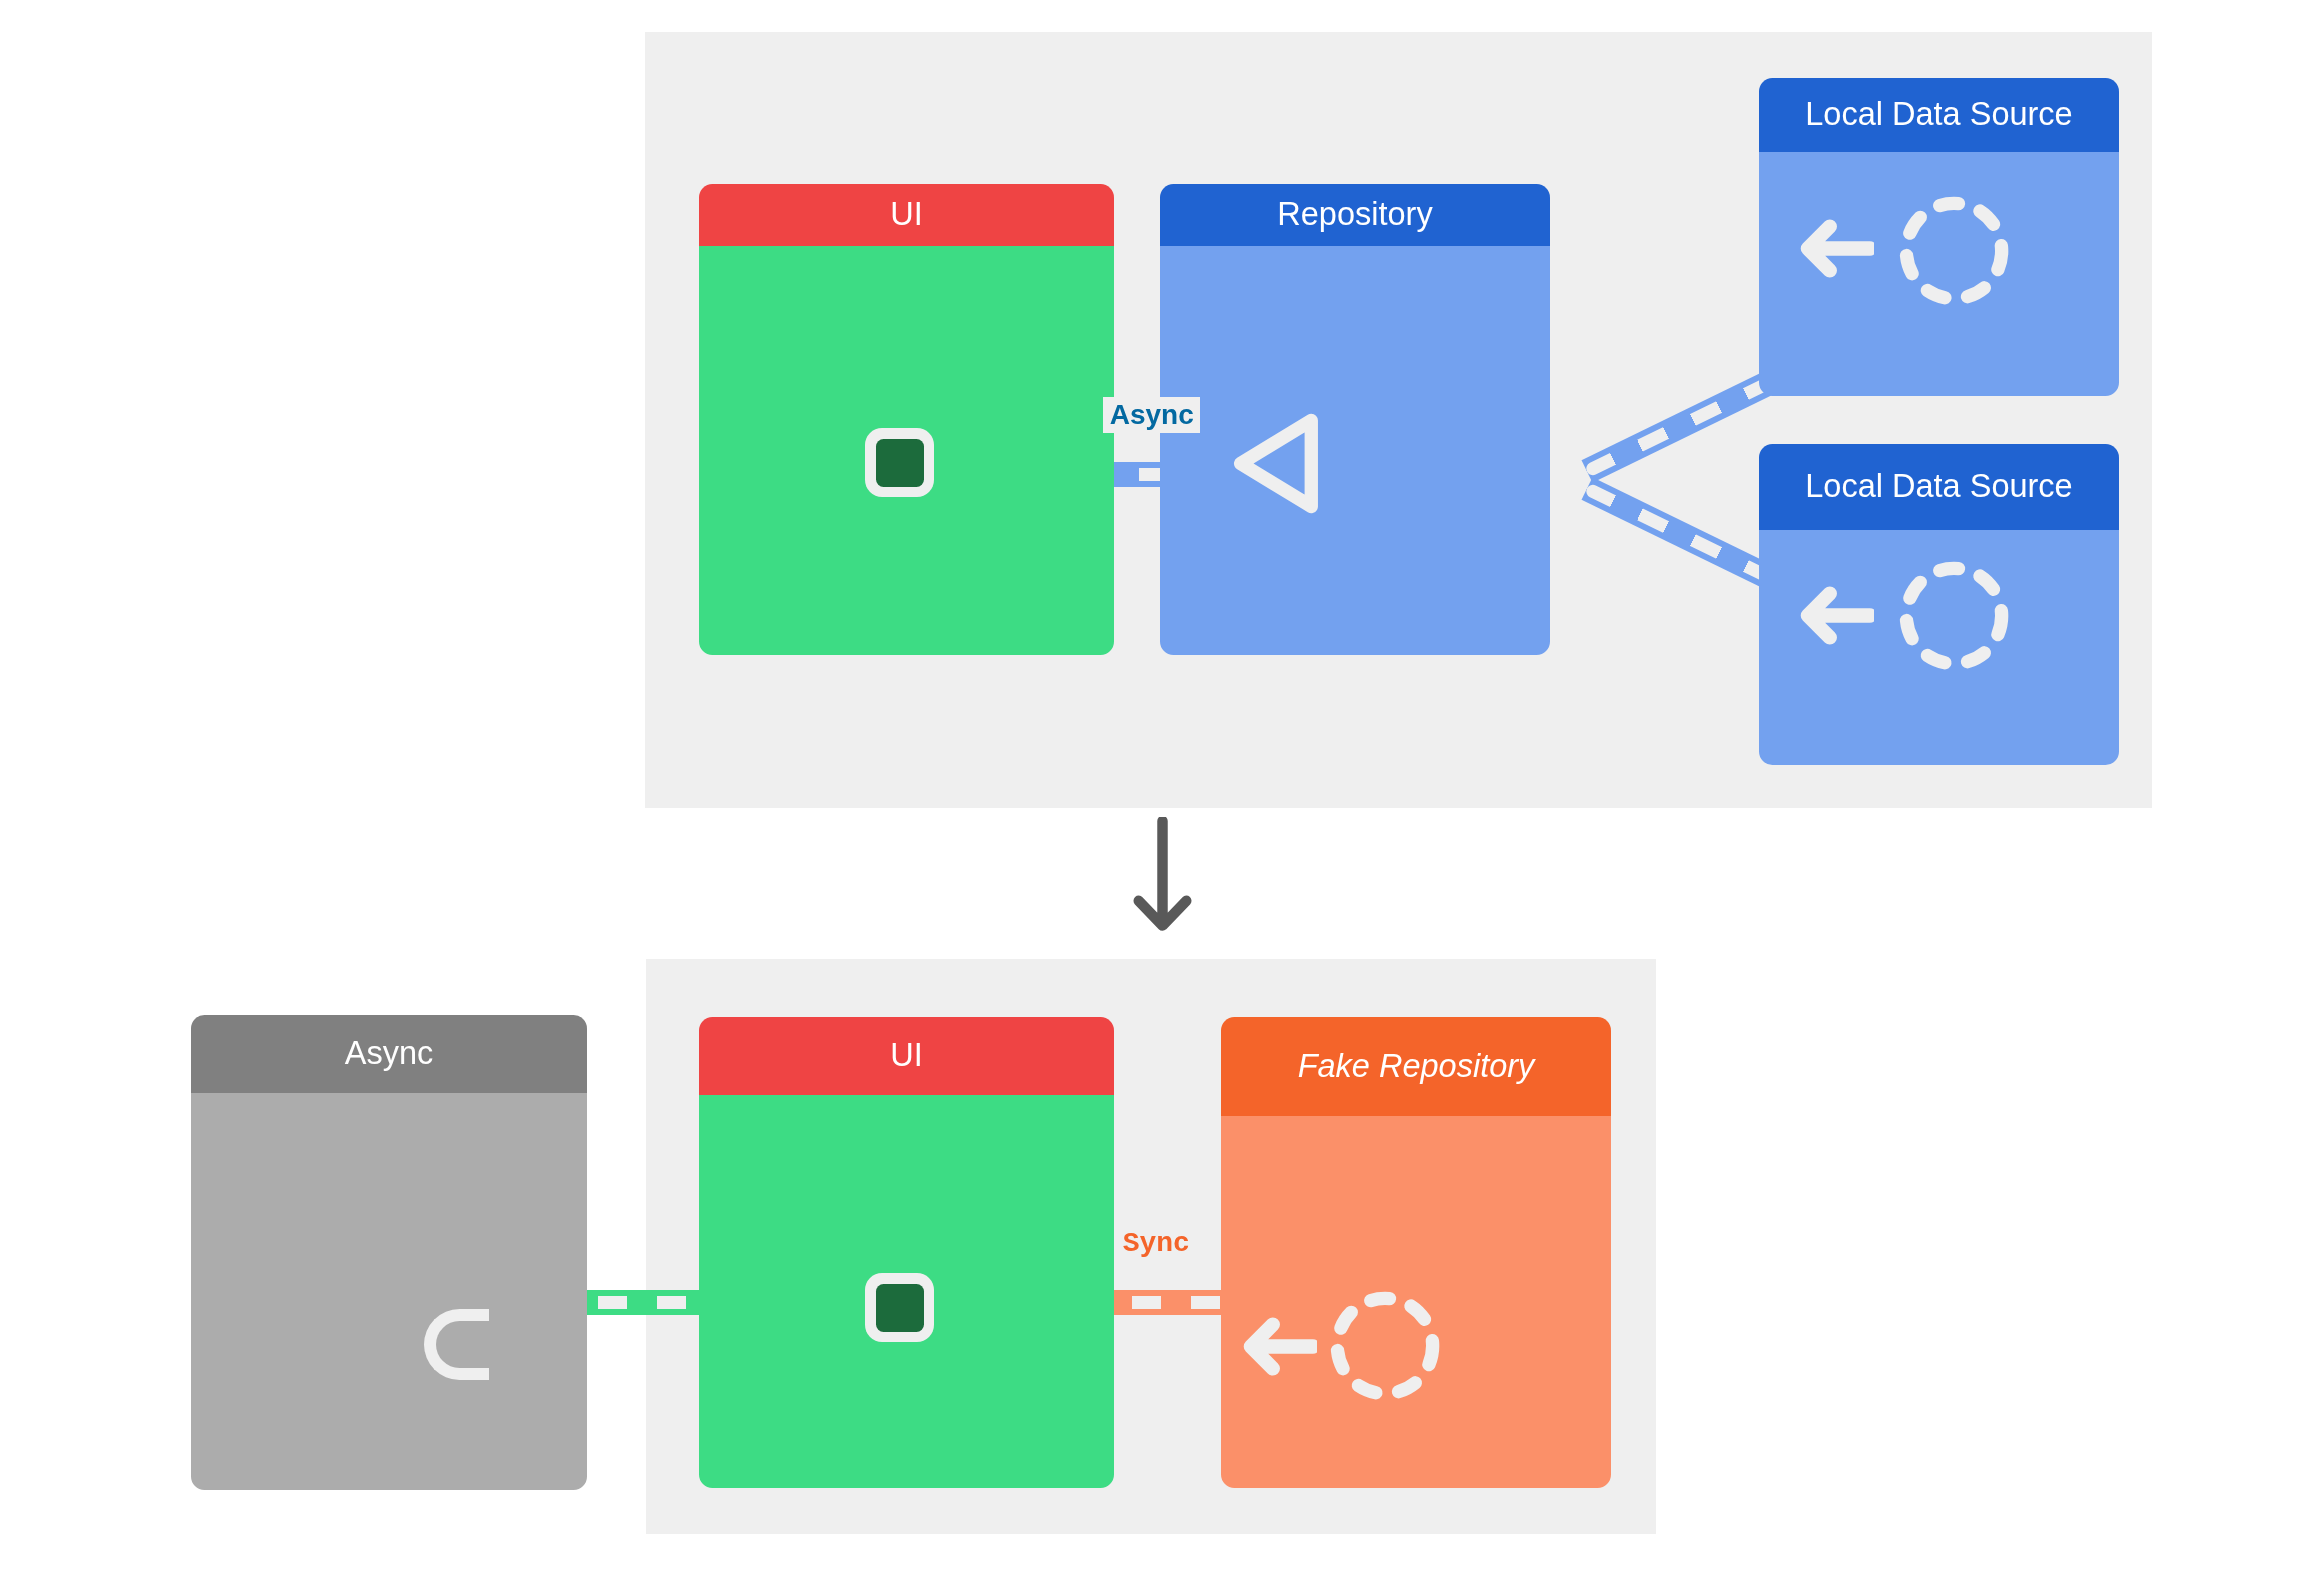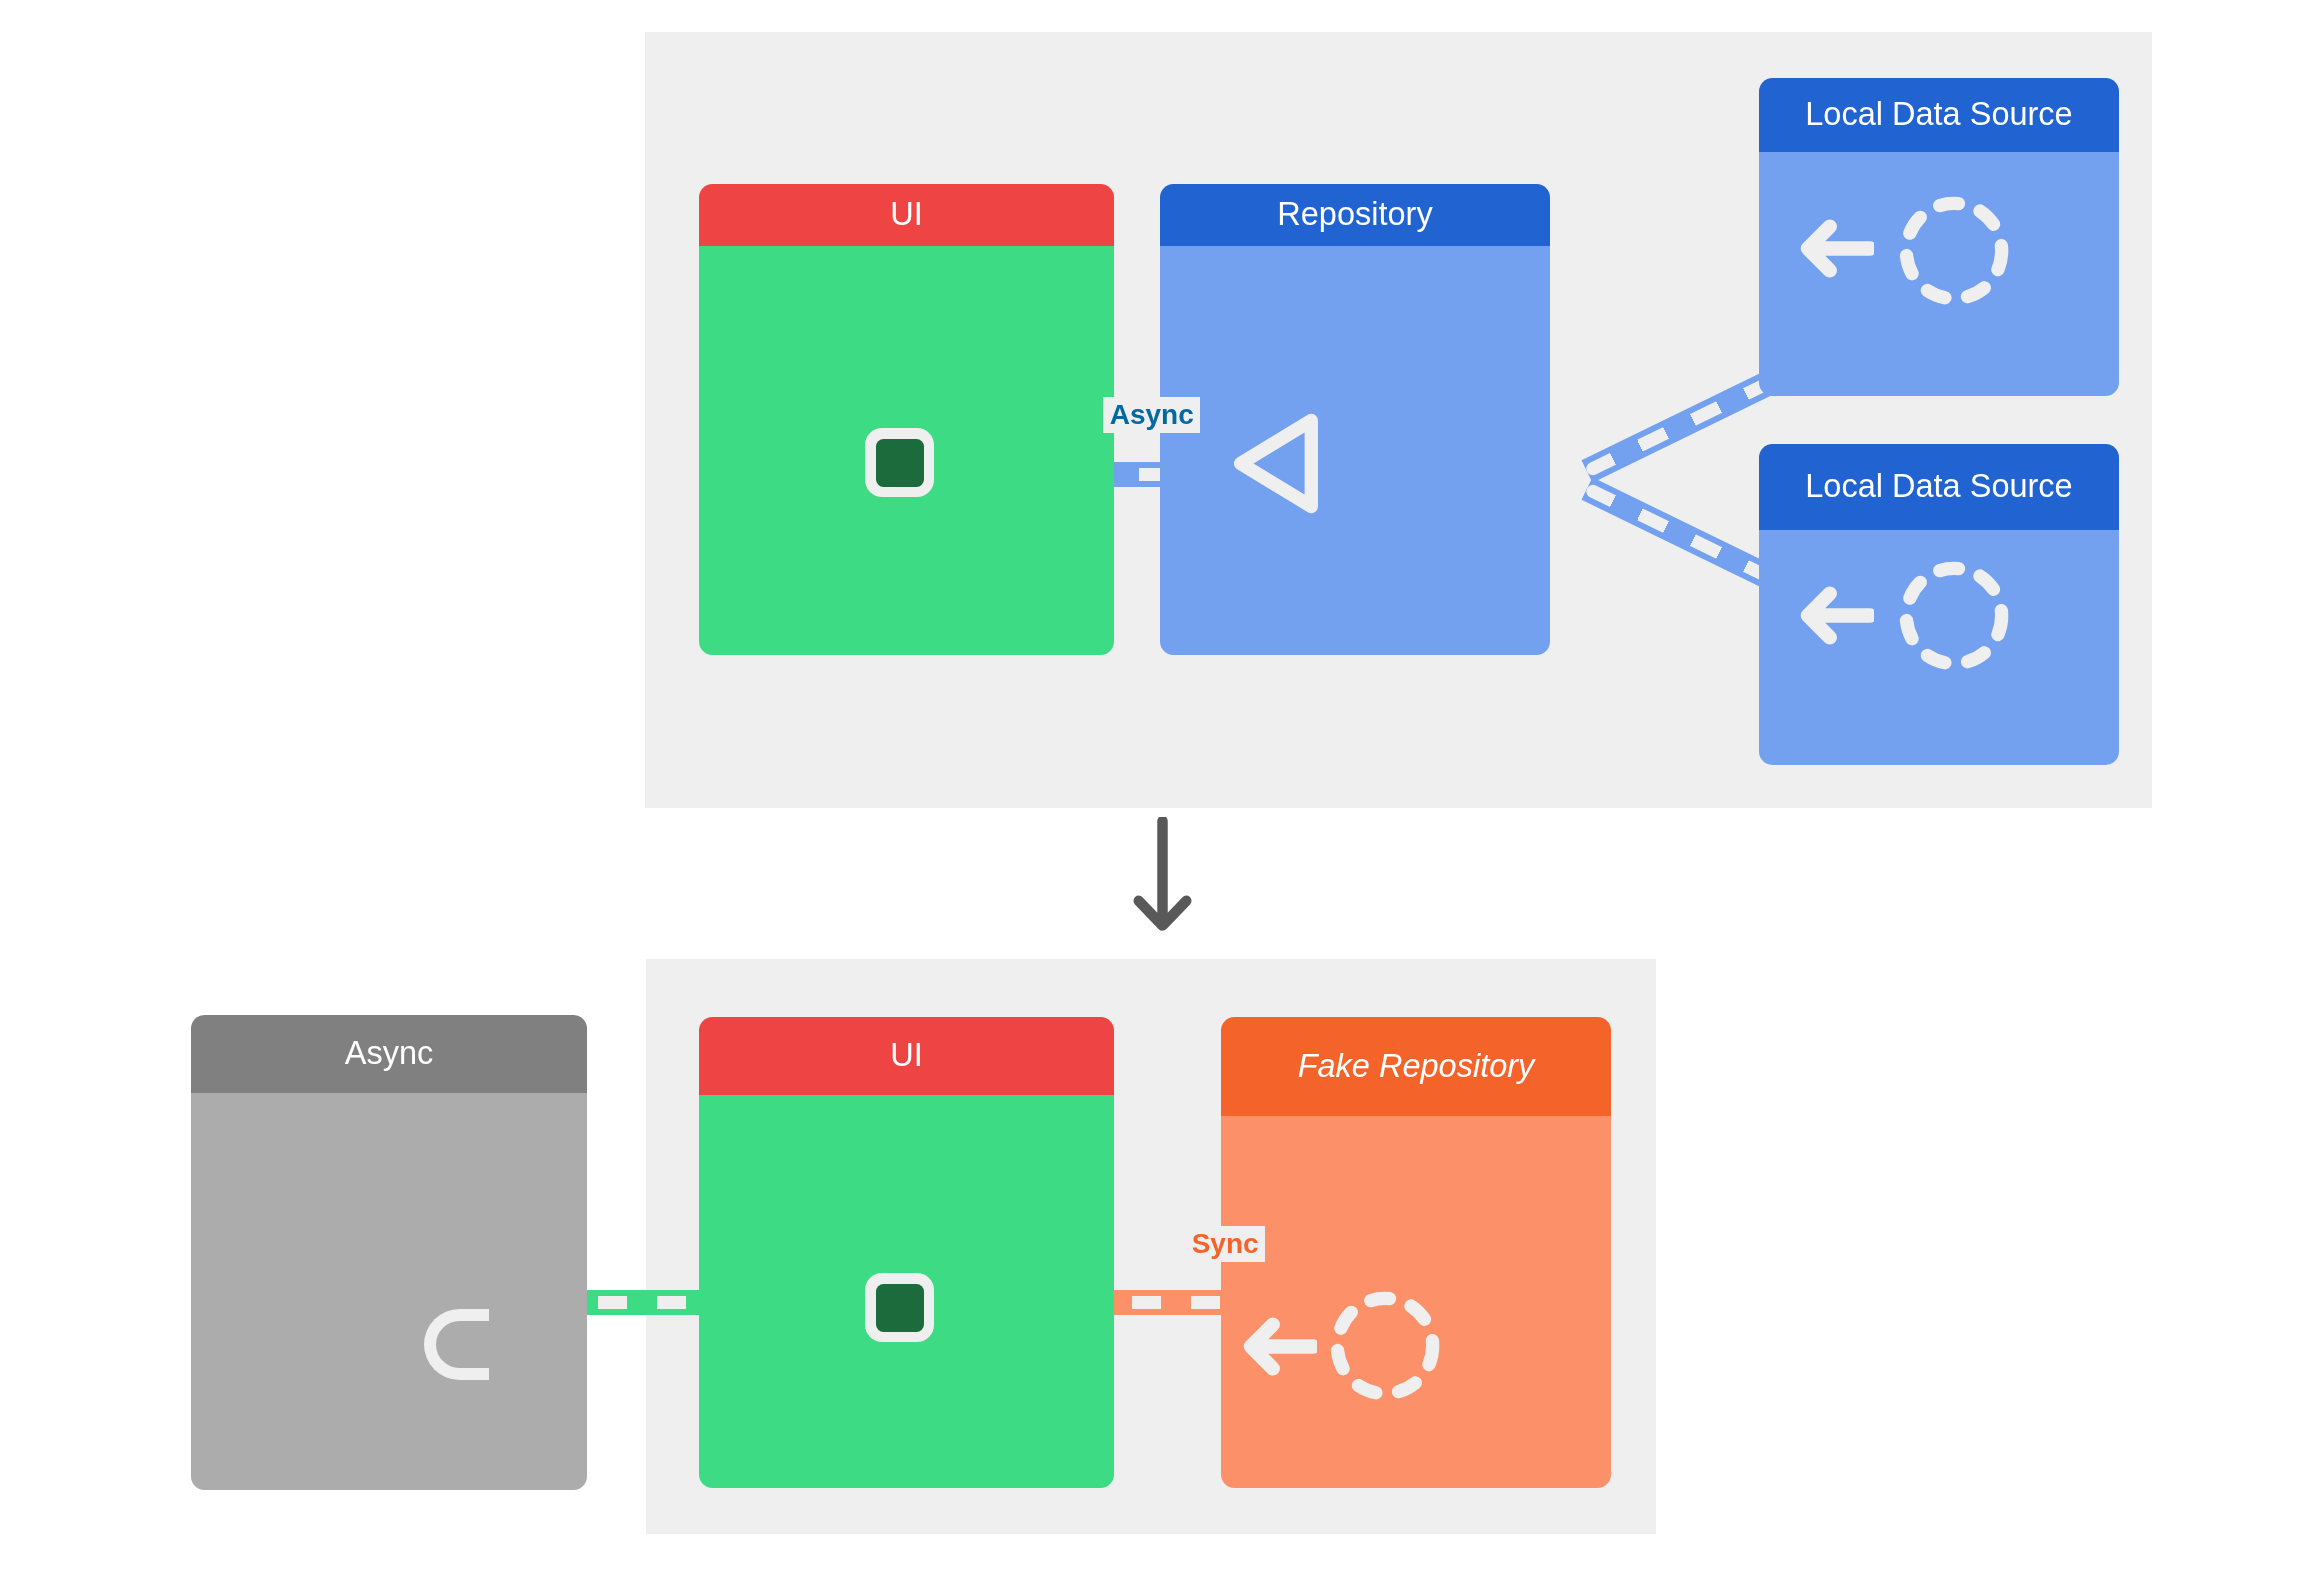--- a/index.html
+++ b/index.html
@@ -179,21 +179,21 @@
   
   .conn-label {
     position: absolute;
     font-size: 28px;
     font-weight: bold;
     background: #efefef;
     padding: 1.9px 6.7px;
     white-space: nowrap;
   }
   #label-async { left: 1103px; top: 397px; color: #0369a1; }
-  #label-sync  { left: 1185px; top: 1226px; color: #f4642a; }
+  #label-sync  { left: 1116px; top: 1226px; color: #f4642a; font-family: Liberation Mono, monospace; }
 
   
   #flow-arrow { left: 1133px; top: 817px; }
 </style>
 </head>
 <body>
 
 <div class="panel" id="panel-top"></div>
 
 <div class="band band-blue" id="band-async">

